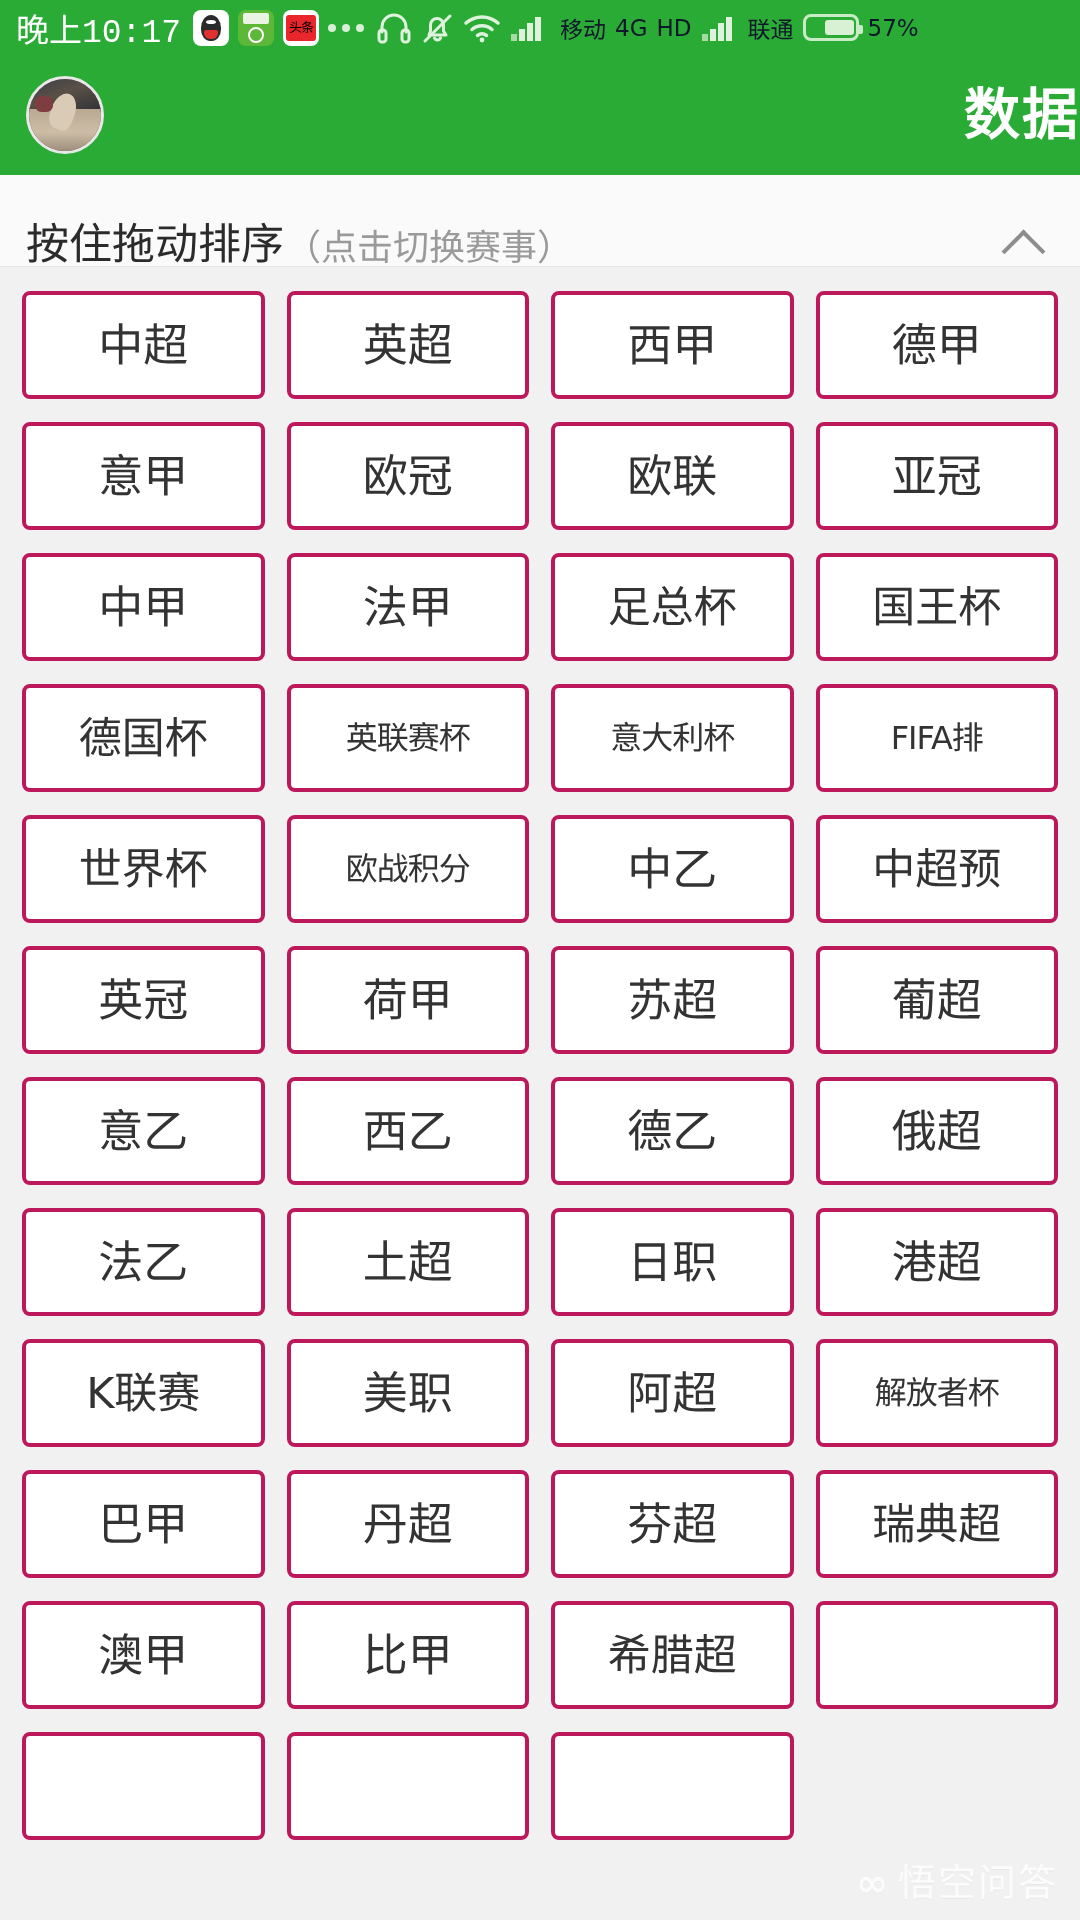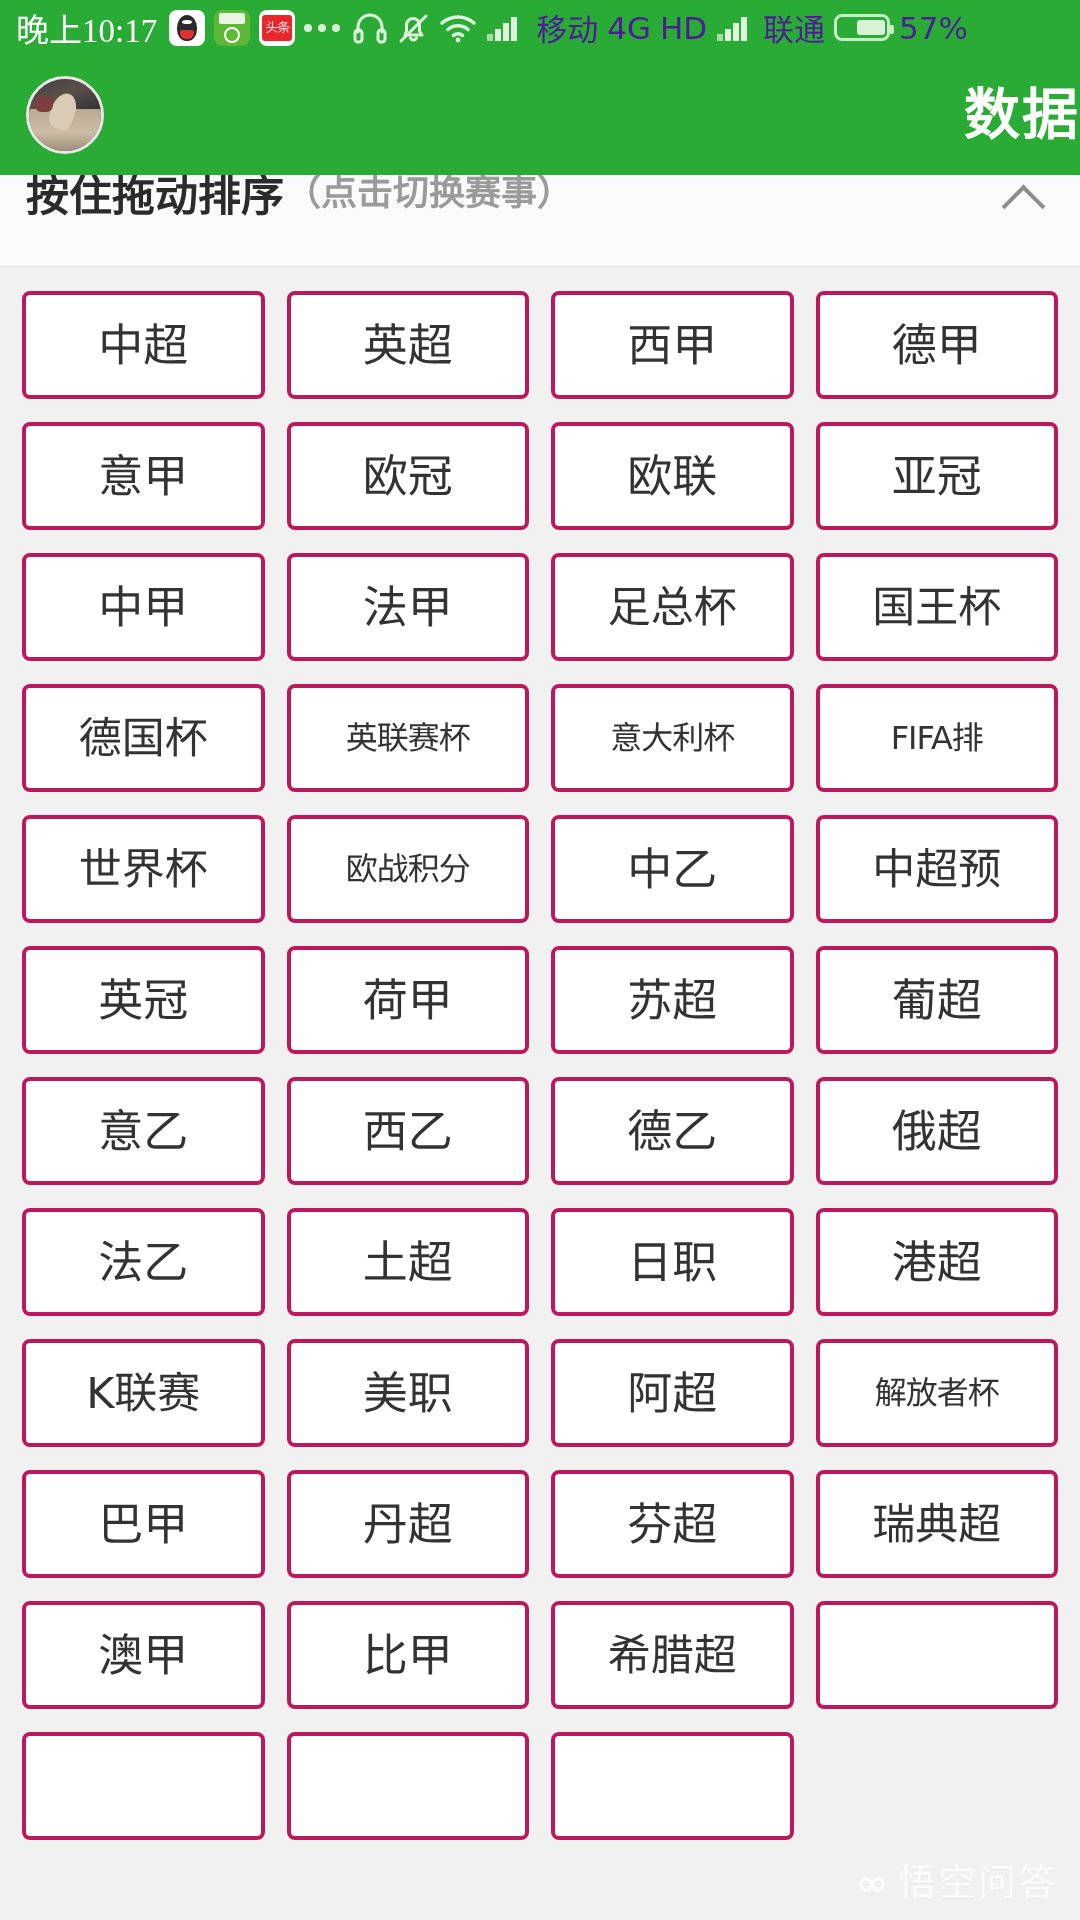--- a/index.html
+++ b/index.html
@@ -28,21 +28,21 @@
     padding: 0 14px 0 16px;
     color: #ffffff;
     gap: 0px;
     overflow: hidden;
   }
   .sb-clock {
     font-size: 33px;
     letter-spacing: 0px;
     color: #ffffff;
     white-space: nowrap;
-    font-family: Liberation Serif, serif;
+    font-family: Liberation Mono, monospace;
   }
   .sb-gap { width: 12px; flex: 0 0 auto; }
   .sb-gap-sm { width: 9px; flex: 0 0 auto; }
 
   
   .app-icon {
     width: 36px; height: 36px;
     border-radius: 8px;
     flex: 0 0 auto;
     position: relative;
@@ -87,39 +87,39 @@
     border-radius: 50%;
     background: #5cb836;
     border: 2px solid #ffffff;
   }
   .app-icon.toutiao { background: #ffffff; }
   .tt-inner {
     width: 30px; height: 26px;
     background: #e8262b;
     border-radius: 3px;
     display: flex; align-items: center; justify-content: center;
-    color: #e5e5e5;
+    color: #000000;
     font-size: 13px;
     line-height: 1;
     letter-spacing: -1px;
   }
   .sb-dots {
     display: flex; align-items: center; gap: 6px;
     flex: 0 0 auto;
   }
   .sb-dots i {
     display: block;
     width: 8px; height: 8px;
     border-radius: 50%;
     background: #d7efd6;
   }
   .sb-ico { flex: 0 0 auto; display: flex; align-items: center; }
   .sb-text {
-    font-size: 31px;
-    color: #4c1d95;
+    font-size: 23px;
+    color: #0f172a;
     white-space: nowrap;
     flex: 0 0 auto;
   }
   .sb-battery {
     width: 56px; height: 27px;
     border: 3px solid #c9ebc5;
     border-radius: 8px;
     position: relative;
     flex: 0 0 auto;
     display: flex; align-items: center;
@@ -193,24 +193,23 @@
     font-weight: bold;
     letter-spacing: 2px;
     line-height: 1;
   }
 
   
   .section-header {
     height: 92px;
     background: #fafafa;
     display: flex;
-    align-items: flex-start;
+    align-items: flex-end;
     padding: 0 34px 0 26px;
     border-bottom: 1px solid #e6e6e6;
-    font-weight: bold;
   }
   .sh-main {
     font-size: 43px;
     color: #2b2b2b;
     line-height: 1;
     white-space: nowrap;
   }
   .sh-sub {
     font-size: 36px;
     color: #9a9a9a;

